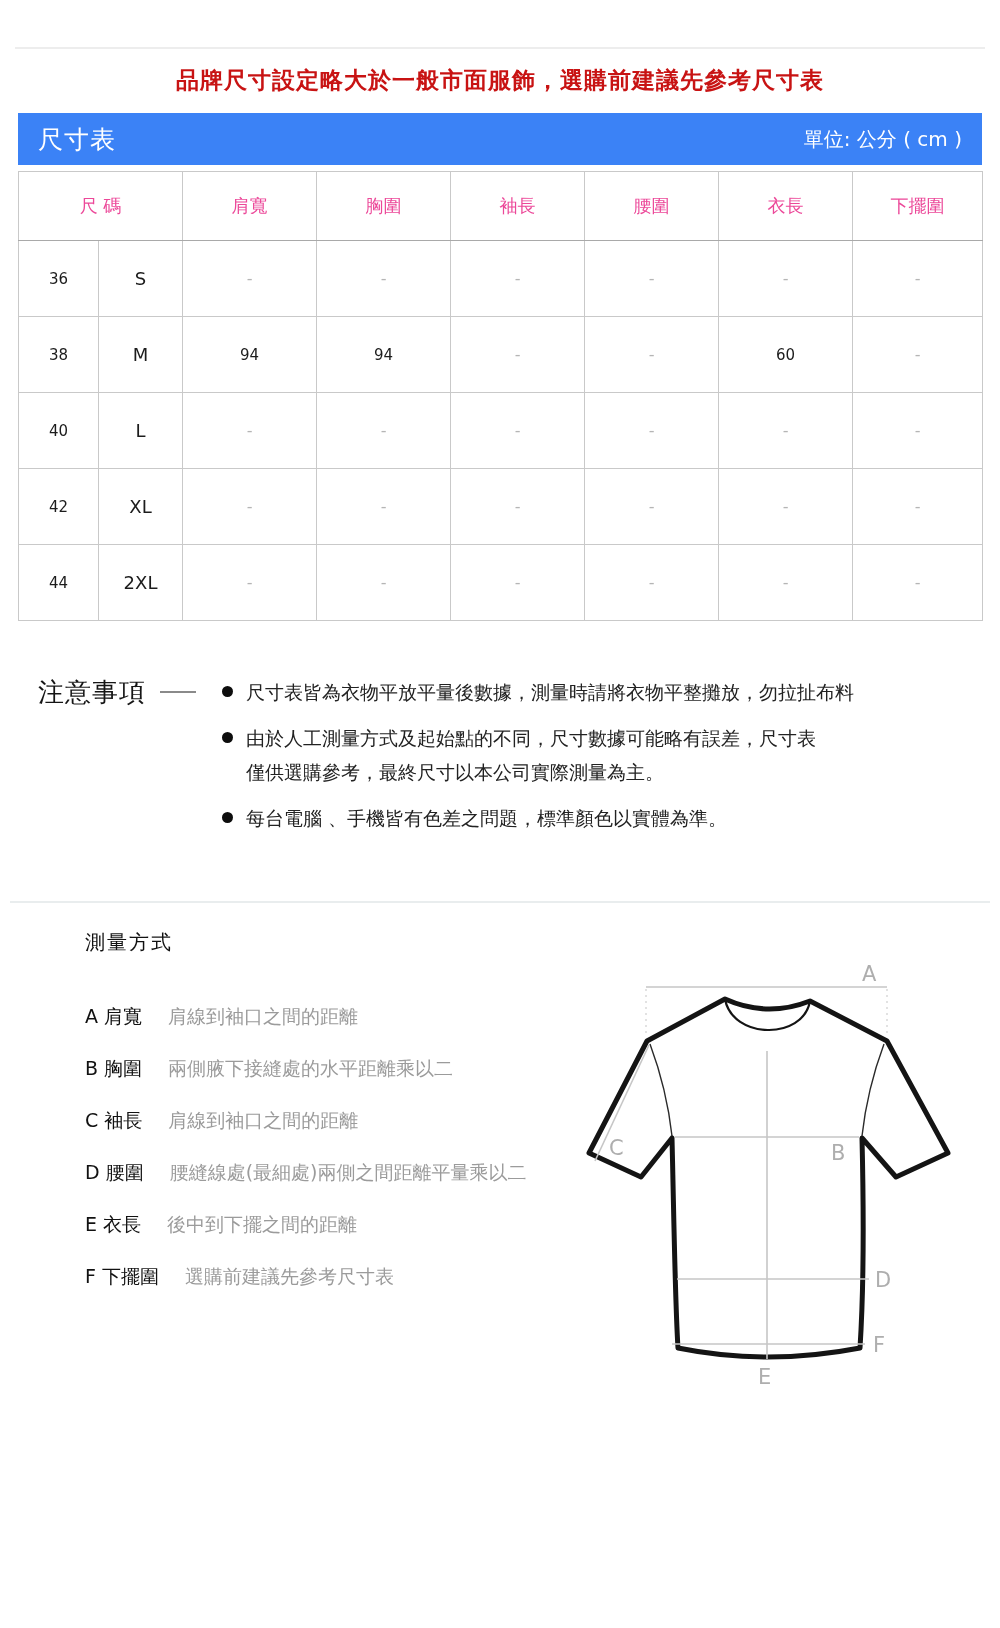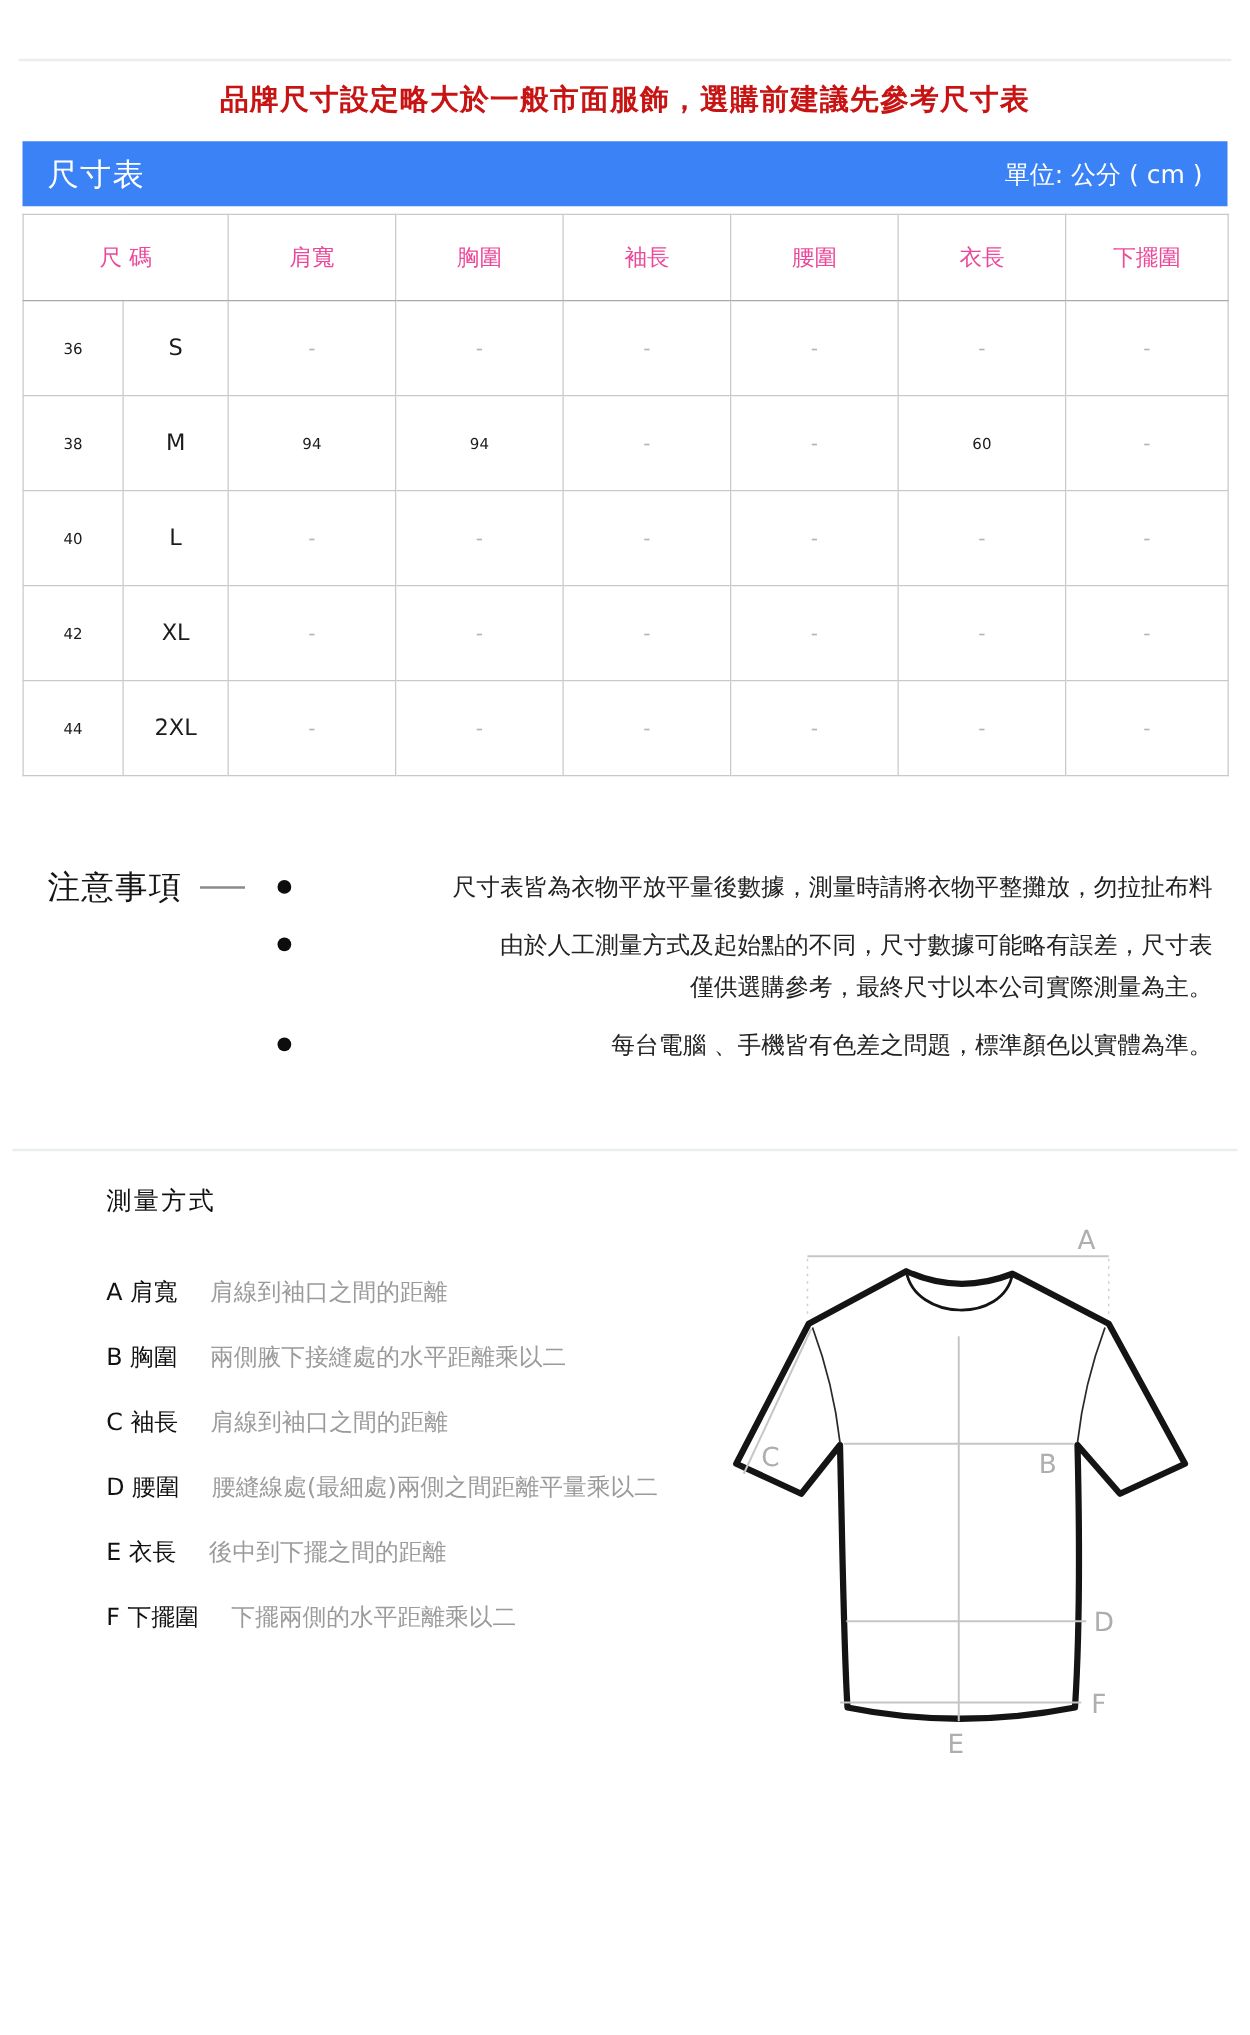--- a/index.html
+++ b/index.html
@@ -10,25 +10,25 @@
 
   .banner{margin-top:16px;text-align:center;color:#c81313;font-size:23px;font-weight:bold;letter-spacing:1px;line-height:30px;}
 
   .bar{margin:18px 18px 0;height:52px;background:#3b82f6;display:flex;justify-content:space-between;align-items:center;padding:0 20px;box-sizing:border-box;}
   .bar-title{color:#ffffff;font-size:25px;letter-spacing:1px;}
   .bar-unit{color:#ffffff;font-size:20px;}
 
   .size-table{margin:6px 18px 0;width:964px;border-collapse:collapse;table-layout:fixed;}
   .size-table th,.size-table td{border:1px solid #c9c9c9;text-align:center;padding:0;}
   .size-table thead th{height:68px;font-size:18px;font-weight:normal;color:#ec4899;border-bottom:1px solid #a9a9a9;}
-  .size-table tbody td{height:75px;font-size:12px;color:#1c1c1c;}
+  .size-table tbody td{height:75px;font-size:15px;color:#1c1c1c;}
   .size-table td.lbl{font-size:18px;}
   .size-table td.empty{color:#b5b5b5;font-size:16px;}
 
-  .notes{margin-top:72px;text-align:right;}
+  .notes{margin-top:54px;}
   .note-block{display:flex;align-items:flex-start;padding-left:38px;}
   .note-block.washing{margin-top:12px;}
   .note-head{flex:0 0 182px;display:flex;align-items:center;gap:14px;padding-top:0;}
   .note-title{font-size:26px;color:#151515;letter-spacing:1px;line-height:34px;}
   .note-dash{width:36px;height:2px;background:#8a8a8a;}
   .bullet-list{list-style:none;margin:0;padding:0 30px 0 0;flex:1;}
   .bullet-list li{position:relative;padding-left:26px;font-size:19px;line-height:34px;color:#222;margin-bottom:12px;white-space:pre-line;}
   .bullet-list li::before{content:"";position:absolute;left:2px;top:11px;width:11px;height:11px;border-radius:50%;background:#0d0d0d;}
 
   .mid-rule{margin:54px 10px 0;border-top:2px solid #e9edee;}
@@ -151,21 +151,21 @@
   <div class="mid-rule"></div>
 
   <div class="measure">
     <div class="measure-title">測量方式</div>
     <div class="measure-list" id="measure-list">
         <div class="m-item"><span class="m-term">A 肩寬</span><span class="m-desc">肩線到袖口之間的距離</span></div>
         <div class="m-item"><span class="m-term">B 胸圍</span><span class="m-desc">兩側腋下接縫處的水平距離乘以二</span></div>
         <div class="m-item"><span class="m-term">C 袖長</span><span class="m-desc">肩線到袖口之間的距離</span></div>
         <div class="m-item"><span class="m-term">D 腰圍</span><span class="m-desc">腰縫線處(最細處)兩側之間距離平量乘以二</span></div>
         <div class="m-item"><span class="m-term">E 衣長</span><span class="m-desc">後中到下擺之間的距離</span></div>
-        <div class="m-item"><span class="m-term">F 下擺圍</span><span class="m-desc">下擺兩側的水平距離乘以二</span></div>
+        <div class="m-item"><span class="m-term">F 下擺圍</span><span class="m-desc">選購前建議先參考尺寸表</span></div>
       </div>
 
     <svg class="tee" width="405" height="480" viewBox="0 0 405 480" xmlns="http://www.w3.org/2000/svg">
 
       <line x1="71" y1="76" x2="312" y2="76" stroke="#c6c6c6" stroke-width="1.6"></line>
       <line x1="71" y1="78" x2="71" y2="126" stroke="#cfcfcf" stroke-width="1.2" stroke-dasharray="2,4"></line>
       <line x1="312" y1="78" x2="312" y2="126" stroke="#cfcfcf" stroke-width="1.2" stroke-dasharray="2,4"></line>
 
       <path d="M 150,88 L 72,130 L 14,242 L 66,266 L 97,227 C 99,310 100,390 103,437 Q 192,455 285,437 C 288,390 289,310 287,227 L 321,266 L 373,242 L 312,130 L 235,90 Q 192,107 150,88 Z" fill="#ffffff" stroke="#141414" stroke-width="5" stroke-linejoin="round"></path>
       <path d="M 150,88 C 157,128 228,130 235,90" fill="none" stroke="#141414" stroke-width="2.2"></path>

